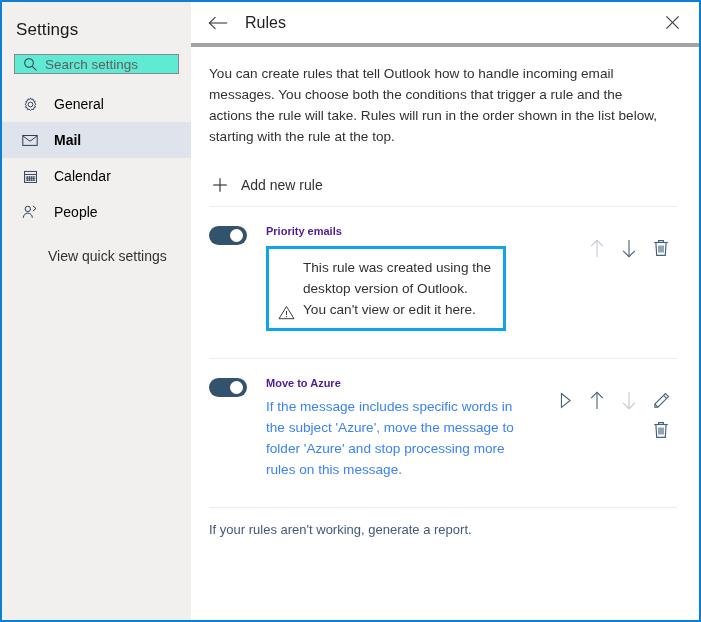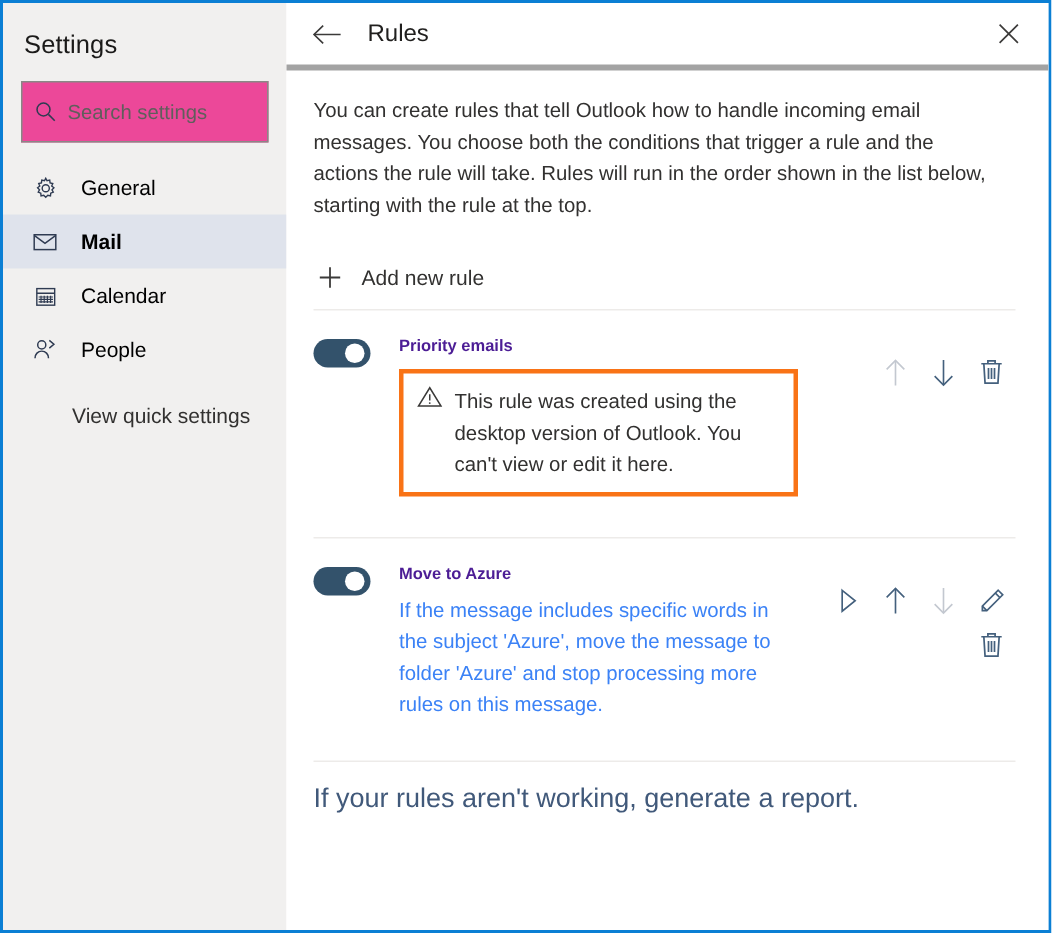--- a/index.html
+++ b/index.html
@@ -28,22 +28,22 @@
     position: relative;
   }
   #sidebar-title {
     font-size: 17px;
     color: #1b1a19;
     padding: 18px 0 0 14px;
     letter-spacing: .1px;
   }
   .search-wrap {
     margin: 14px 12px 0 12px;
-    height: 41px;
-    background: #ec4899;
+    height: 20px;
+    background: #5eead4;
     border: 1px solid #8a8886;
     display: flex;
     align-items: center;
     padding: 0 8px;
   }
   .search-wrap .mag { flex: 0 0 auto; display:flex; align-items:center; }
   .search-input {
     border: none; outline: none; background: transparent;
     font-family: "Liberation Sans", sans-serif;
     font-size: 13.5px;
@@ -162,25 +162,25 @@
   .rule-desc {
     font-size: 13.6px;
     line-height: 21px;
     color: #3b82f6;
     margin-top: 4px;
     max-width: 250px;
   }
 
   .warn-box {
     margin-top: 6px;
-    border: 3px solid #f97316;
-    display: flex;
-    align-items: flex-start;
+    border: 3px solid #0ea5e9;
+    display: flex;
+    align-items: flex-end;
     padding: 8px 10px 8px 8px;
-    width: 266px;
+    width: 240px;
   }
   .warn-box .tri { flex: 0 0 18px; display:flex; align-items:center; justify-content:center; }
   .warn-box .txt {
     margin-left: 8px;
     font-size: 13.6px;
     line-height: 21px;
     color: #323130;
   }
 
   .rule-actions {
@@ -195,21 +195,21 @@
   }
   .act {
     width: 32px; height: 30px;
     display: flex; align-items: center; justify-content: center;
     cursor: pointer;
   }
   .act.disabled { cursor: default; }
   .act.row2 { margin-left: auto; }
 
   .footer-note {
-    font-size: 18px;
+    font-size: 13px;
     color: #41597a;
     padding-top: 14px;
     cursor: pointer;
     display: inline-block;
   }
 </style>
 </head>
 <body>
 
 <div id="window">

